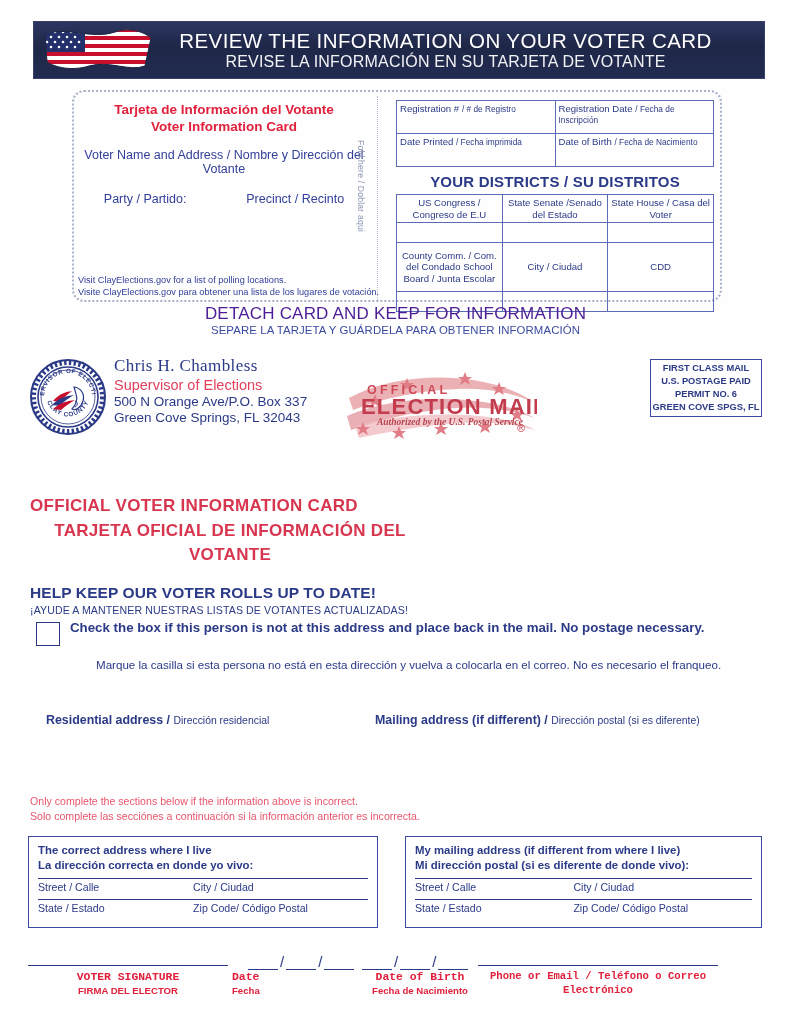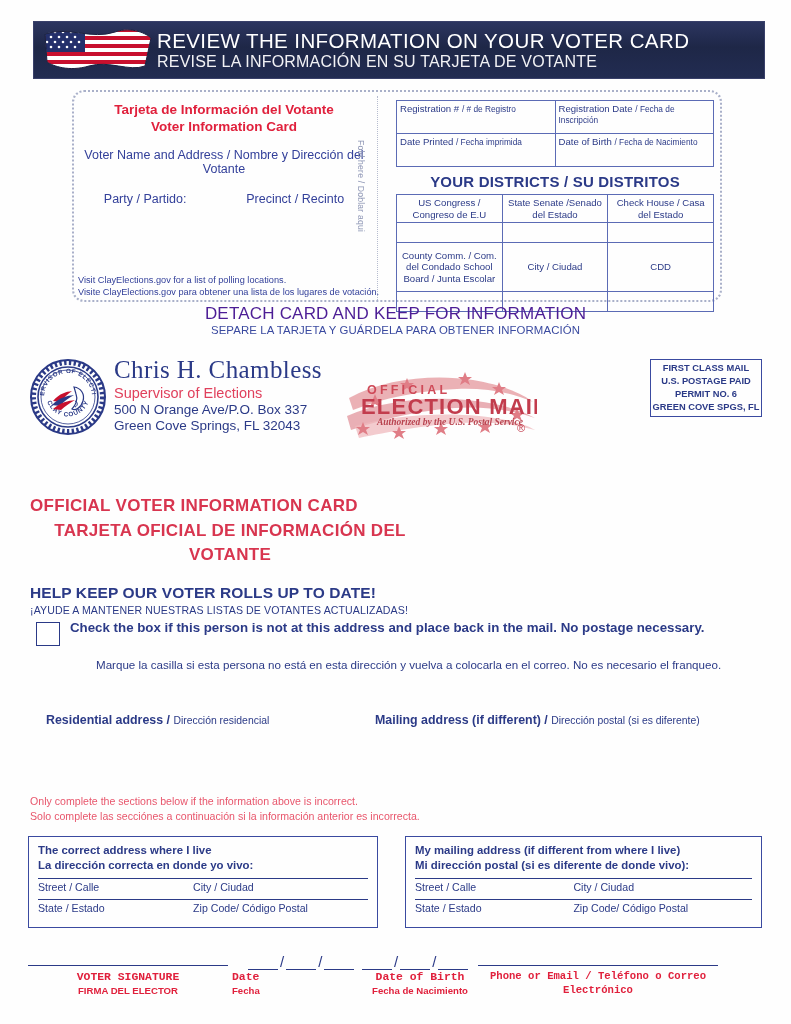--- a/index.html
+++ b/index.html
@@ -37,21 +37,21 @@
   .flag-wrap {
     width: 120px;
     height: 52px;
     margin-left: 3px;
     position: relative;
     flex: none;
   }
   .flag-svg { position:absolute; left:0; top:0; }
   .header-titles {
     flex: 1;
-    text-align: left;
+    text-align: center;
     padding-right: 30px;
     line-height: 1.08;
   }
   .header-titles .h-en {
     color: #ffffff;
     font-size: 20.5px;
     letter-spacing: .4px;
     font-weight: 400;
   }
   .header-titles .h-es {
@@ -185,21 +185,21 @@
     line-height: 1.15;
   }
   .detach .d-en { font-size: 17px; color: #4c1d95; letter-spacing: .2px; }
   .detach .d-es { font-size: 11.4px; color: #3a4aa0; letter-spacing: .1px; }
 
   
   .seal { position: absolute; left: 28px; top: 357px; width: 80px; height: 80px; }
   .sup-text { position: absolute; left: 114px; top: 357px; }
   .sup-name {
     font-family: "Liberation Serif", serif;
-    font-size: 25px;
+    font-size: 17px;
     color: #2b3a87;
     letter-spacing: .4px;
     line-height: 1;
   }
   .sup-role {
     font-size: 14.5px;
     color: #e0405c;
     margin-top: 3px;
     line-height: 1.15;
   }
@@ -441,21 +441,21 @@
       </tbody>
         </table>
 
       <div class="dist-head">YOUR DISTRICTS / SU DISTRITOS</div>
 
       <table class="dist-table">
         <tbody>
             <tr>
           <td>US Congress / Congreso de E.U</td>
           <td>State Senate /Senado del Estado</td>
-          <td>Check House / Casa del Estado</td>
+          <td>State House / Casa del Voter</td>
         </tr>
         <tr>
           <td class="dist-blank"></td>
           <td class="dist-blank"></td>
           <td class="dist-blank"></td>
         </tr>
         <tr>
           <td class="dist-tall">County Comm. / Com. del Condado School Board / Junta Escolar</td>
           <td class="dist-tall">City / Ciudad</td>
           <td class="dist-tall">CDD</td>

